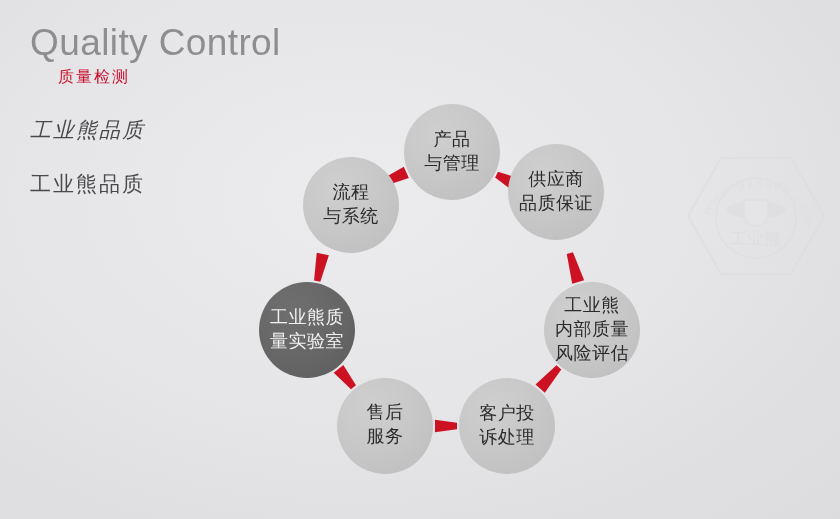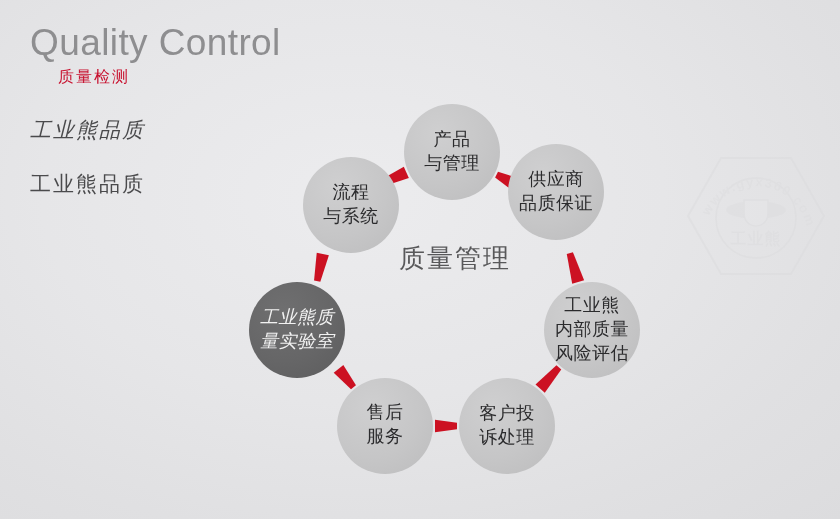--- a/index.html
+++ b/index.html
@@ -166,32 +166,31 @@
 风险评估</div>
         </div>
         <div class="node normal" style="left: 214px; top: 290px; width: 96px; height: 96px; justify-content: center;">
           <div class="node-label">客户投
 诉处理</div>
         </div>
         <div class="node normal" style="left: 92px; top: 290px; width: 96px; height: 96px; font-family: Liberation Mono, monospace;">
           <div class="node-label">售后
 服务</div>
         </div>
-        <div class="node highlight" style="left: 4px; top: 194px; width: 96px; height: 96px; font-style: italic;">
+        <div class="node highlight" style="left: 14px; top: 194px; width: 96px; height: 96px;">
           <div class="node-label">工业熊质
 量实验室</div>
         </div>
         <div class="node normal" style="left: 58px; top: 69px; width: 96px; height: 96px;">
           <div class="node-label">流程
 与系统</div>
         </div>
       </div>
 
     <div id="center-block">
-      <div id="center-title">质量管理</div>
     </div>
   </div>
 
   <div id="watermark">
     <svg width="140" height="128" viewBox="0 0 140 128">
       <defs>
         <path id="wmArc" d="M 20,72 A 52,52 0 0 1 120,72" fill="none"></path>
       </defs>
       <polygon points="35,6 105,6 138,64 105,122 35,122 2,64" fill="none" stroke="#dcdcde" stroke-width="2.2"></polygon>
       <circle cx="70" cy="66" r="40" fill="none" stroke="#dcdcde" stroke-width="1.8"></circle>

